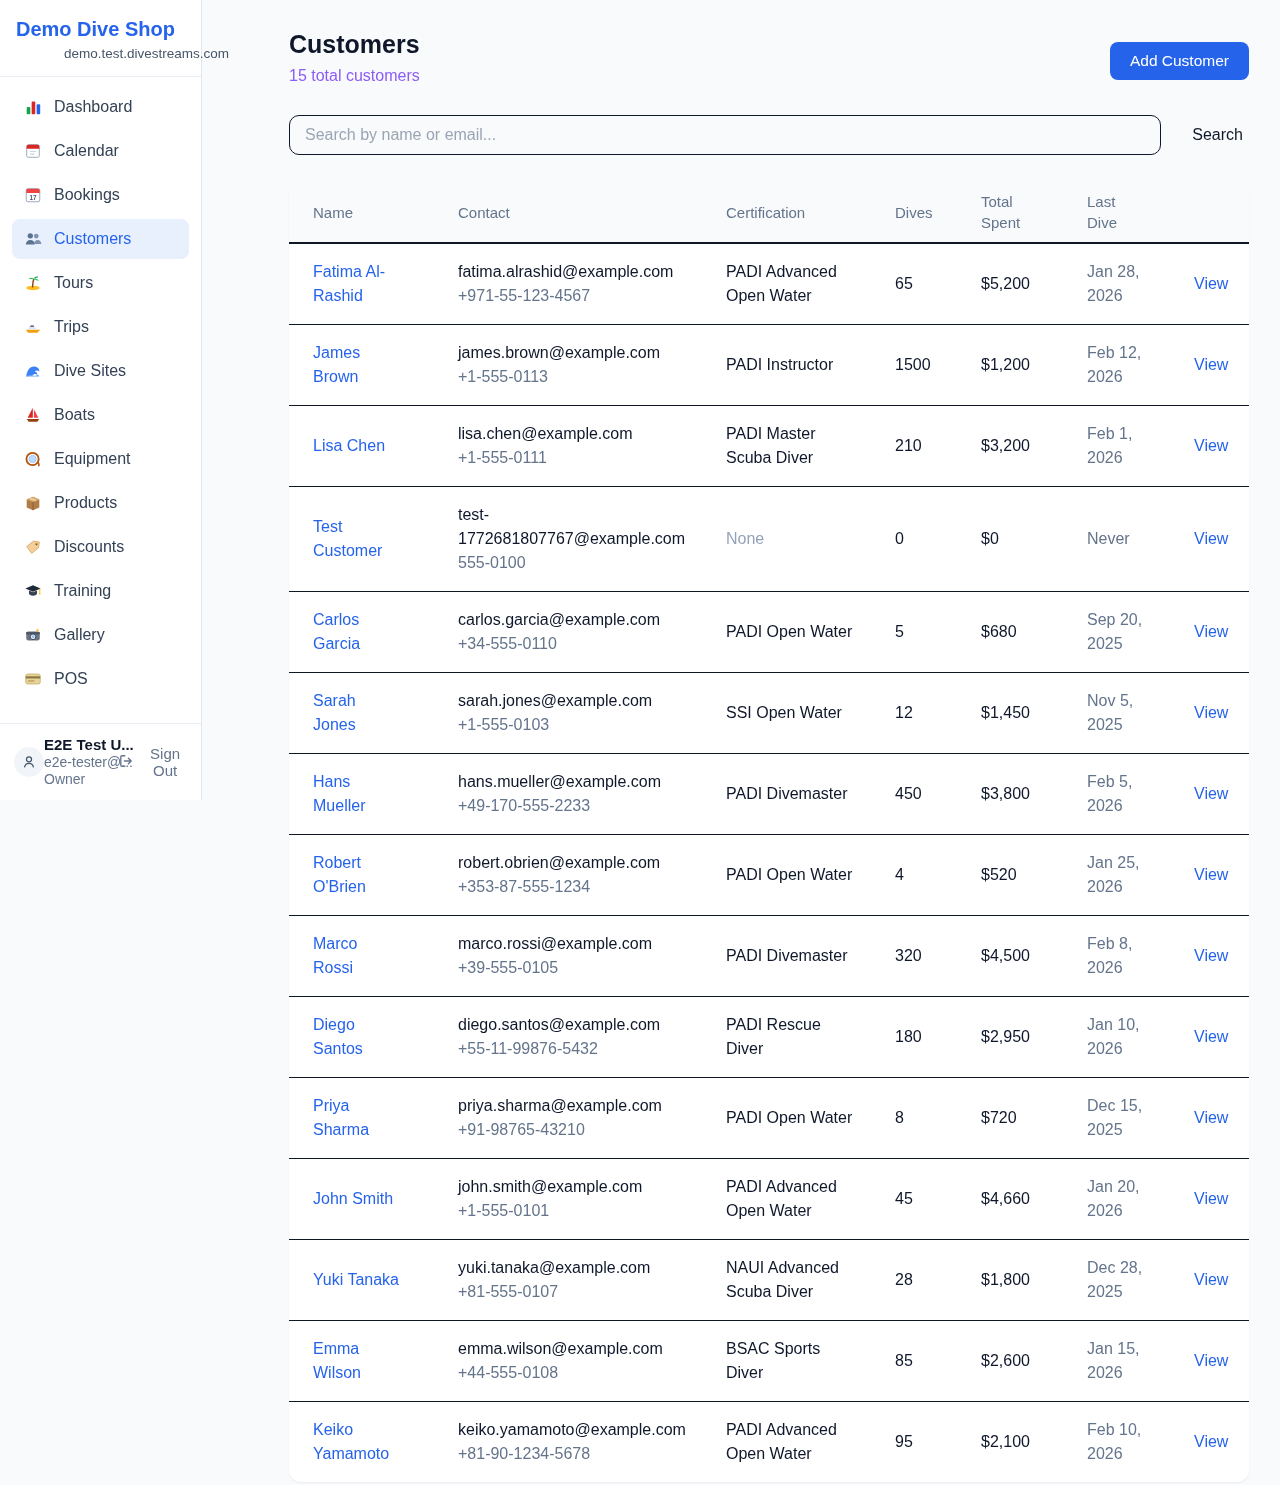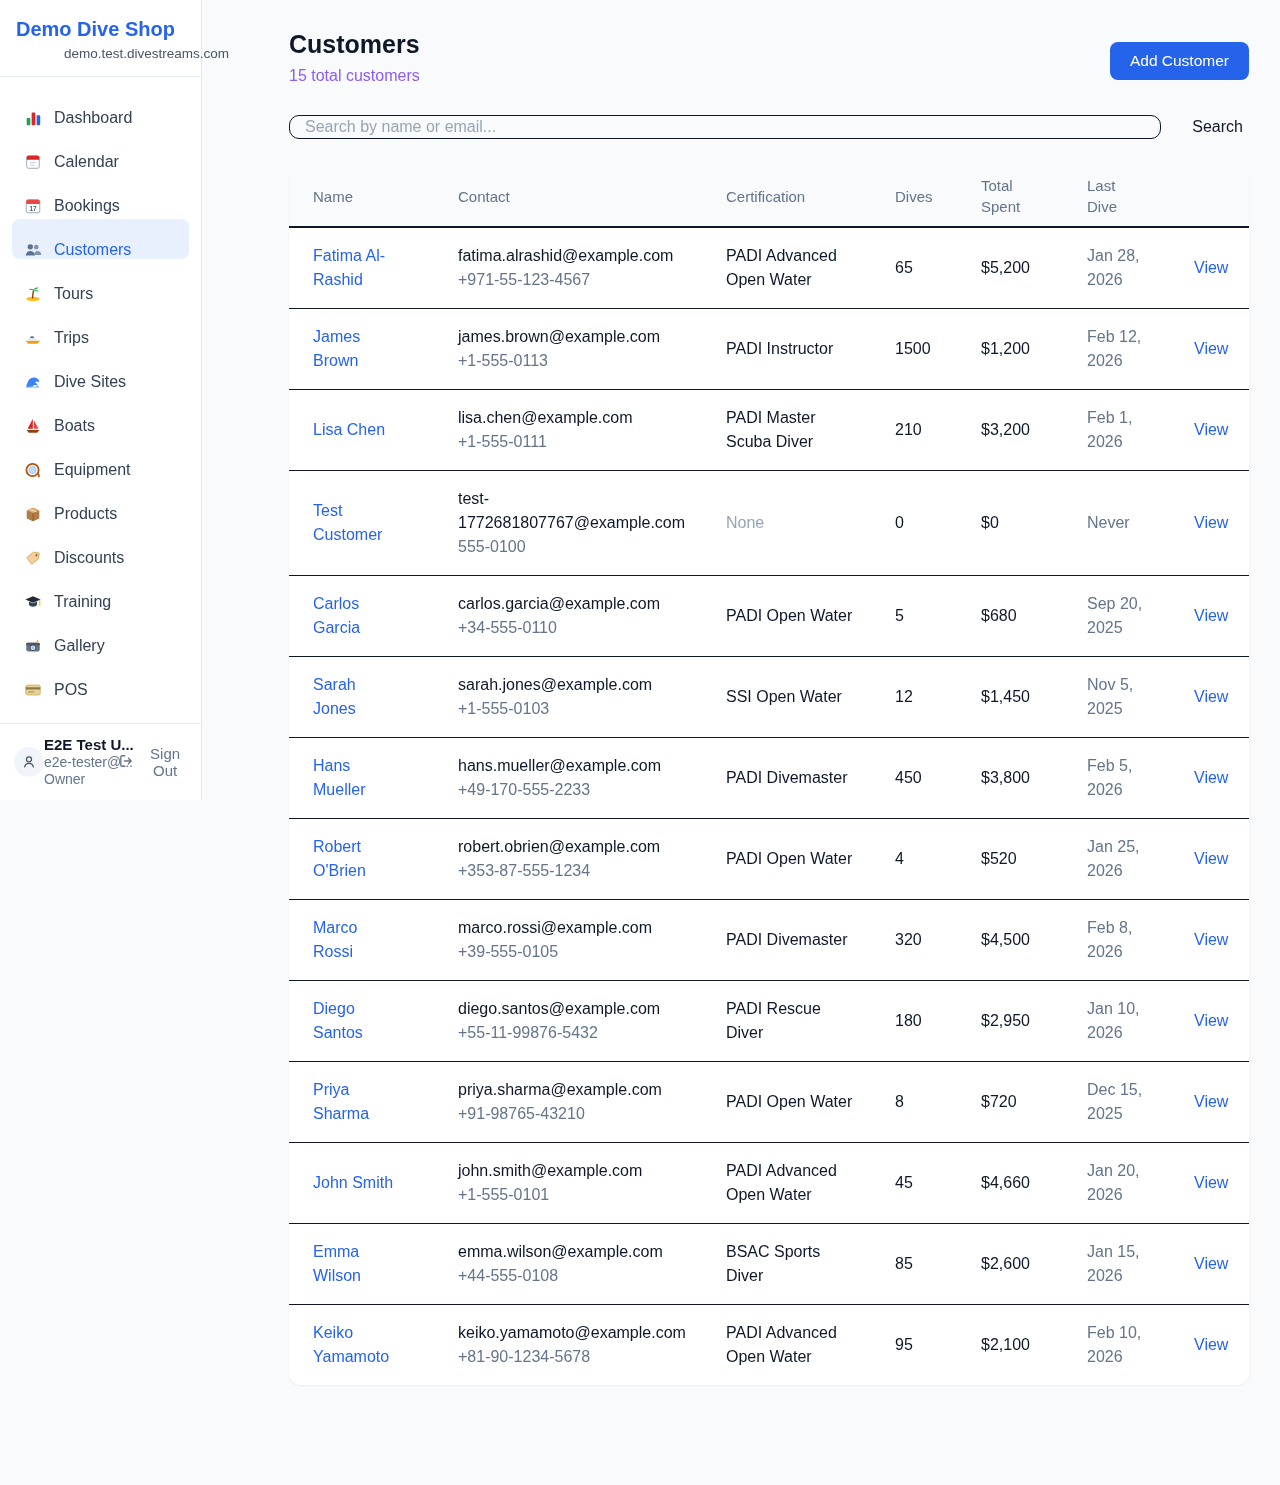--- a/index.html
+++ b/index.html
@@ -12,21 +12,21 @@
   .sidebar {
     position:absolute; left:0; top:0; width:202px; height:800px;
     background:#ffffff; border-right:1px solid #e2e8f0;
     display:flex; flex-direction:column;
   }
   .brand { padding:17px 16px 15px 16px; border-bottom:1px solid #e8edf3; }
   .brand-name { color:#2563eb; font-size:20px; font-weight:bold; line-height:24px; }
   .brand-domain { color:#475569; font-size:13.5px; margin-top:5px;margin-left:48px; }
   .nav { padding:10px 12px; flex:1; overflow:hidden; }
   .nav-item {
-    display:flex; align-items:flex-end; gap:12px; height:40px; padding:0 12px;
+    display:flex; align-items:center; gap:12px; height:40px; padding:0 12px;
     border-radius:8px; color:#334155; font-size:16px; margin-bottom:4px; cursor:pointer;
   }
   .nav-item.active { background:#e8f0fd; color:#2563eb; font-weight:500; }
   .nav-icon { width:18px; height:18px; flex:0 0 18px; display:inline-flex; }
   .nav-icon svg { width:18px; height:18px; }
   .user-sec {
     border-top:1px solid #e8edf3; padding:12px 14px; display:flex; align-items:center; 
   }
   .avatar {
     width:30px; height:30px; border-radius:50%; background:#f1f5f9; flex:0 0 30px;
@@ -45,21 +45,21 @@
   .main { margin-left:256px; padding:30px 31px 28px 33px; }
   .page-head { display:flex; justify-content:space-between; align-items:flex-start; }
   .page-title { font-size:25px; font-weight:bold; color:#0f172a; line-height:28px; margin:0; }
   .page-sub { color:#8b5cf6; font-size:16px; margin-top:9px; }
   .add-btn {
     margin-top:12px; background:#2563eb; color:#ffffff; border:none; border-radius:8px;
     height:38px; padding:0 20px; font-size:15.5px; font-weight:500; font-family:inherit; cursor:pointer;
   }
   .search-row { display:flex; align-items:center; gap:25px; margin-top:30px; }
   .search-input {
-    flex:1; height:24px; border:1px solid #0f172a; border-radius:10px; background:transparent;
+    flex:1; height:40px; border:1px solid #0f172a; border-radius:10px; background:transparent;
     padding:0 15px; font-size:16px; font-family:inherit; color:#0f172a; outline:none;
   }
   .search-input::placeholder { color:#9aa5b4; }
   .search-btn {
     background:none; border:none; font-size:16px; font-weight:500; color:#0f172a;
     font-family:inherit; cursor:pointer; padding:0 6px;
   }
   
   .card {
     margin-top:27px; background:#ffffff; border-radius:12px; overflow:hidden;
@@ -516,20 +516,36 @@
               <div class="cert">PADI Advanced Open Water</div>
             </td>
             <td>45</td>
             <td>$4,660</td>
             <td>
               <div class="date">Jan 20, 2026</div>
             </td>
             <td><a class="view-link" href="#">View</a></td>
           </tr>
 
+          <tr>
+            <td class="c-name"><a class="name-link" href="#">Yuki Tanaka</a></td>
+            <td>
+              <div class="email">yuki.tanaka@example.com</div>
+              <div class="phone">+81-555-0107</div>
+            </td>
+            <td>
+              <div class="cert">NAUI Advanced Scuba Diver</div>
+            </td>
+            <td>28</td>
+            <td>$1,800</td>
+            <td>
+              <div class="date">Dec 28, 2025</div>
+            </td>
+            <td><a class="view-link" href="#">View</a></td>
+          </tr>
 
           <tr>
             <td class="c-name"><a class="name-link" href="#">Emma Wilson</a></td>
             <td>
               <div class="email">emma.wilson@example.com</div>
               <div class="phone">+44-555-0108</div>
             </td>
             <td>
               <div class="cert">BSAC Sports Diver</div>
             </td>

